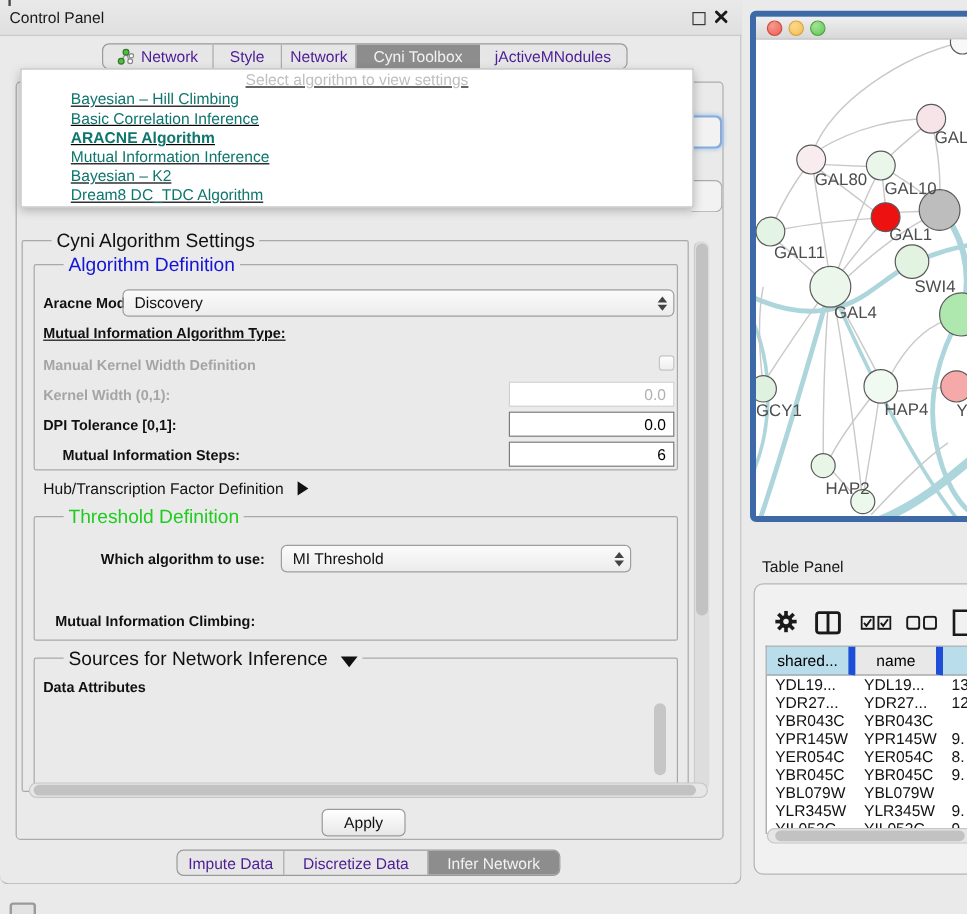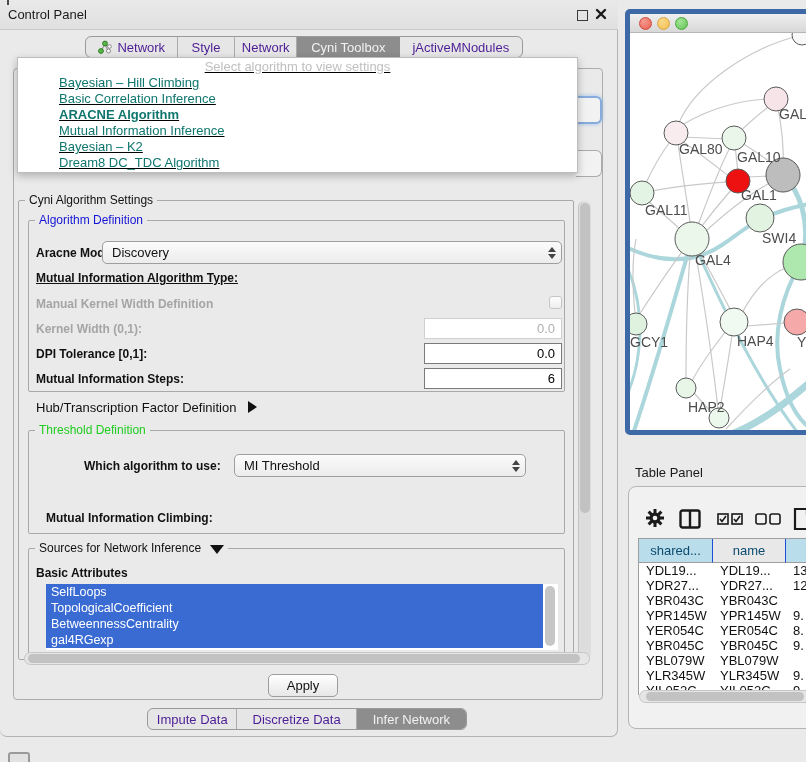--- a/index.html
+++ b/index.html
@@ -39,22 +39,22 @@
 
   
   #algo-overlay { left:17px; top:57px; width:561px; height:116px; background:#FFFFFF;
     border:1px solid #BDBDBD; box-shadow:0 3px 8px rgba(0,0,0,0.25); z-index:50;text-decoration:underline; }
   #algo-prompt { height:17px; text-align:center; color:#BFBFBF; font-size:13px; line-height:17px; }
   .algo-item { height:16px; line-height:16px; font-size:13px; color:#0f766e; padding-left:3px;margin-left:38px; }
   .algo-item.bold { font-weight:bold; }
 
   
   .group { border:1px solid #A9A9A9; border-radius:2px; }
-  .group-label { position:absolute; top:-8px; left:6px; background:#EAEAEA;
-    padding:0 4px; font-size:12px; color:#111; white-space:nowrap; }
+  .group-label { position:absolute; top:-8px; left:24px; background:#EAEAEA;
+    padding:0 4px; font-size:16px; color:#111; white-space:nowrap; }
   .group-label.blue { color:#1414D6; }
   .group-label.green { color:#1FCC1F; }
 
   .flabel { font-size:12px; font-weight:bold; color:#111; white-space:nowrap; }
   .flabel.disabled { color:#A5A5A5; }
 
   .combobox { background:linear-gradient(#FBFBFB,#ECECEC); border:1px solid #9E9E9E;
     border-radius:5px; display:flex; align-items:center; font-size:13px; color:#111; }
   .combobox .val { padding-left:9px; flex:1; }
   .spinner { width:18px; display:flex; flex-direction:column; align-items:center; gap:2px; }
@@ -107,22 +107,22 @@
   #net-canvas { left:0; top:19px; }
 
   
   #table-panel-title { left:635px; top:465px; font-size:13px; color:#1A1A1A; }
   #table-panel { left:628px; top:486px; width:190px; height:243px; background:#F1F1F1;
     border:1px solid #B5B5B5; border-radius:8px 0 0 8px; overflow:hidden; }
   .tp-icon { top:22px; }
   #tp-table { left:9px; top:51px; width:180px; background:#FFF;
     border-top:1px solid #9E9E9E; border-left:1px solid #9E9E9E; }
   .th-row { display:flex; height:24px; }
-  .th { border-right:1px solid #1d4ed8; border-bottom:1px solid #9E9E9E; font-size:13px;
-    color:#0c4a6e; display:flex; align-items:center; justify-content:center; }
+  .th { border-right:6px solid #1d4ed8; border-bottom:1px solid #9E9E9E; font-size:13px;
+    color:#000000; display:flex; align-items:center; justify-content:center; }
   .th.hl { background:#B9DDEB; }
   .th.plain { background:#E8E8E8; }
   .tr { display:flex; height:15px; font-size:13px; color:#111; }
   .td { overflow:hidden; white-space:nowrap; padding-left:7px; }
   #tp-hscroll { left:10px; top:203px; width:178px; height:13px; }
   #tp-hscroll .hthumb { position:absolute; left:6px; top:1px; width:158px; height:9px; }
 </style>
 </head>
 <body>
 
@@ -198,21 +198,21 @@
   <div class="abs flabel disabled" style="left:36px; top:297px;">Manual Kernel Width Definition</div>
   <div class="abs checkbox" style="left:549px; top:296px;"></div>
   <div class="abs flabel disabled" style="left:36px; top:322px;">Kernel Width (0,1):</div>
   <div class="abs" style="left:424px; top:318px; width:138px; height:21px;">
     <input class="tfield dim" readonly="" value="0.0" style="">
   </div>
   <div class="abs flabel" style="left:36px; top:347px;">DPI Tolerance [0,1]:</div>
   <div class="abs" style="left:424px; top:343px; width:138px; height:21px;">
     <input class="tfield" value="0.0" style="">
   </div>
-  <div class="abs flabel" style="left:36px; top:372px;">Mutual Information Steps:</div>
+  <div class="abs flabel" style="left:52px; top:372px;">Mutual Information Steps:</div>
   <div class="abs" style="left:424px; top:368px; width:138px; height:21px;">
     <input class="tfield" value="6" style="">
   </div>
 
   <div class="abs" style="left:36px; top:400px; font-size:13px; color:#111;">
     <span>Hub/Transcription Factor Definition</span>
     <span class="tri-right" style="margin-left:8px; position:relative; top:1px;"></span>
   </div>
 
   <div class="abs group" style="left:28px; top:430px; width:537px; height:104px;">
@@ -227,27 +227,21 @@
       </span>
   </div>
   <div class="abs flabel" style="left:46px; top:511px;">Mutual Information Climbing:</div>
 
   <div class="abs group" style="left:28px; top:548px; width:537px; height:108px;">
     <span class="group-label">
       <span>Sources for Network Inference</span>
       <span class="tri-dn-lg" style="margin-left:6px; position:relative; top:2px;"></span>
     </span>
   </div>
-  <div class="abs flabel" style="left:36px; top:566px;">Basic Attributes</div>
-  <div class="abs" id="attr-list">
-    <div class="attr-item">SelfLoops</div>
-    <div class="attr-item">TopologicalCoefficient</div>
-    <div class="attr-item">BetweennessCentrality</div>
-    <div class="attr-item">gal4RGexp</div>
-  </div>
+  <div class="abs flabel" style="left:36px; top:566px;">Data Attributes</div>
   <div class="abs" id="attr-vscroll">
     <div class="thumb"></div>
   </div>
   <div class="abs htrack" style="left:24px; top:652px; width:566px; height:13px;">
     <div class="hthumb" style="position:absolute; left:3px; top:1px; width:552px; height:9px;"></div>
   </div>
 
   <div class="abs" id="apply-btn">Apply</div>
 
   <div class="abs tabbar" id="bottom-tabbar">

